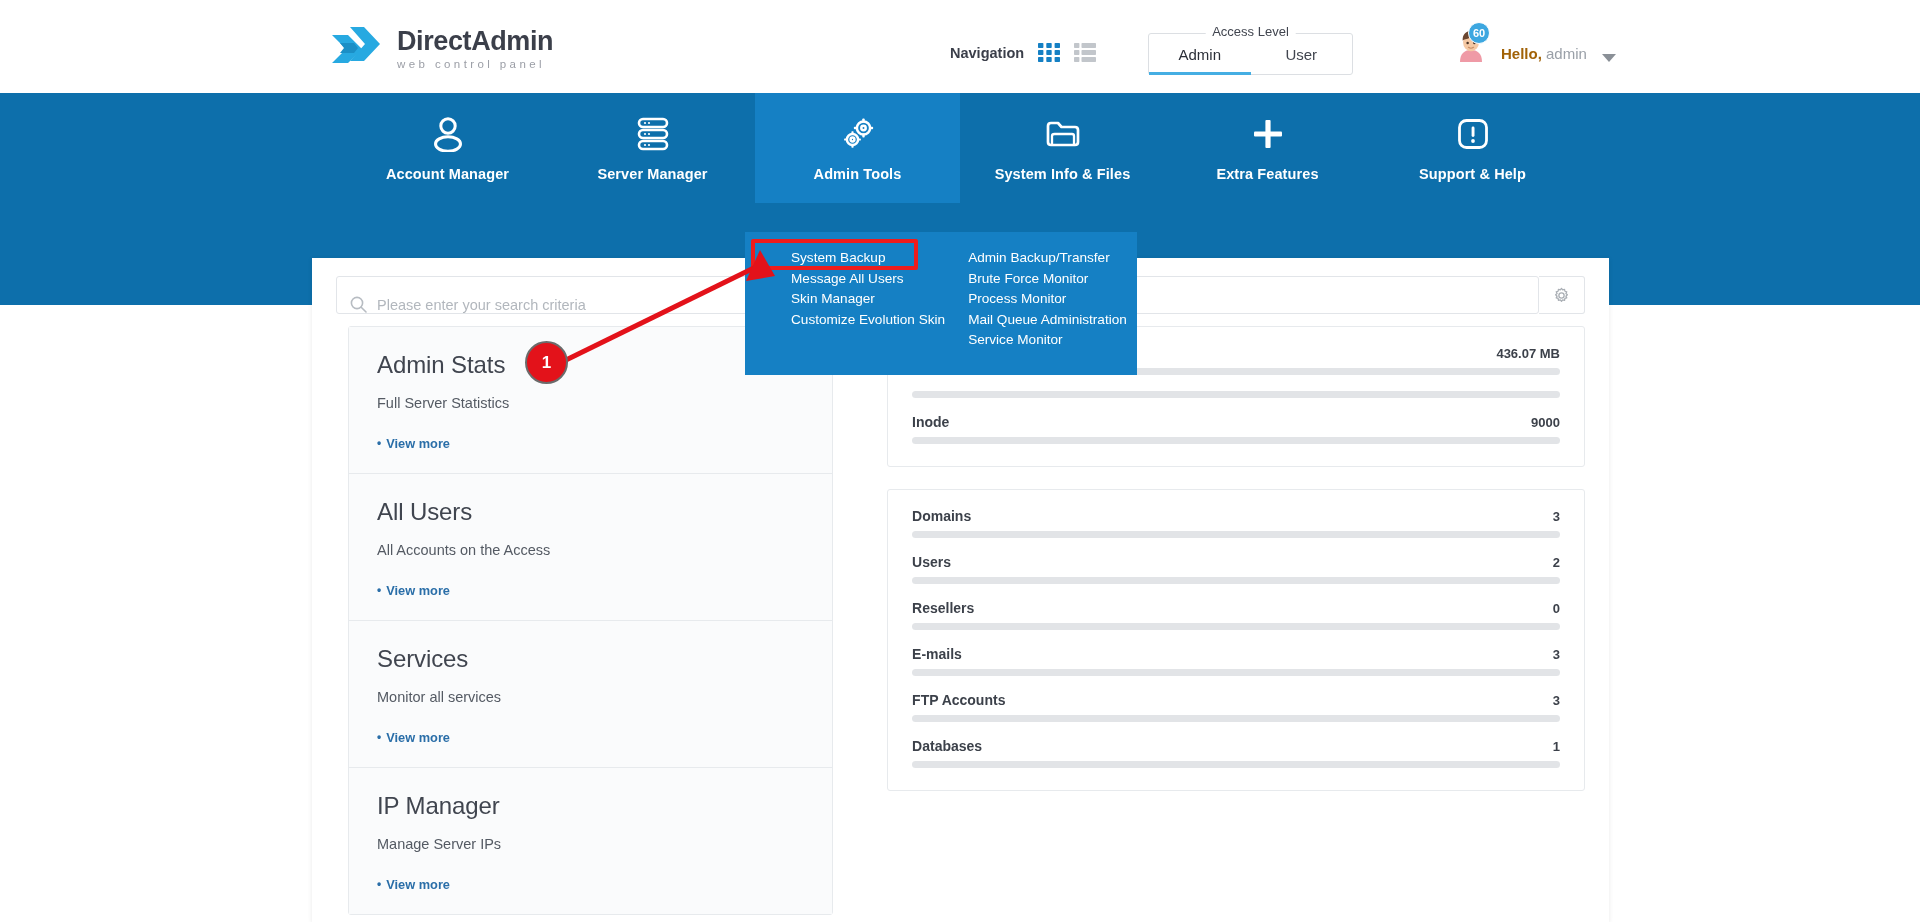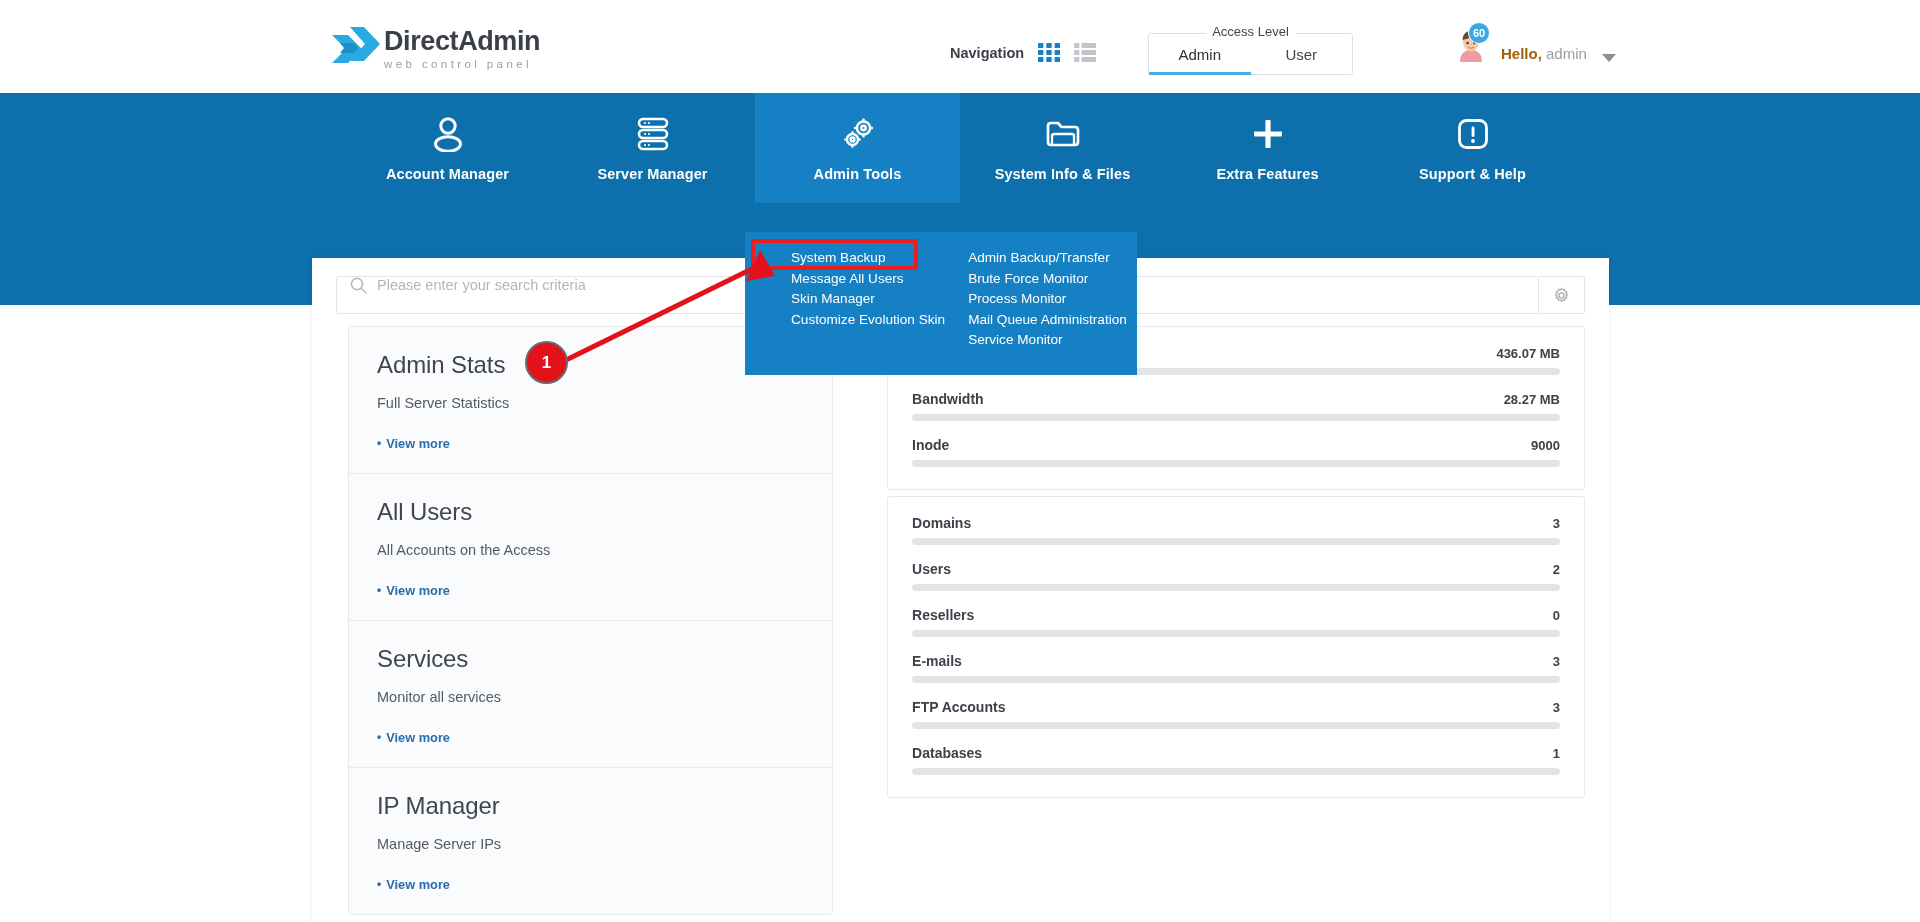--- a/index.html
+++ b/index.html
@@ -11,21 +11,21 @@
   }
   .page { position: relative; width: 1920px; height: 922px; background: #ffffff; }
 
   
   .topbar {
     position: absolute; top: 0; left: 0; width: 1920px; height: 103px;
     background: #ffffff; display: flex; align-items: center;
   }
   .logo-wrap {
     position: absolute; left: 330px; top: 25px;
-    display: flex; align-items: center; gap: 2px;
+    display: flex; align-items: center; gap: 15px;
   }
   .logo-mark { width: 52px; height: 48px; flex: none; }
   .logo-text { display: flex; flex-direction: column; line-height: 1; }
   .logo-title { font-size: 27px; font-weight: bold; color: #3b3f4a; letter-spacing: -0.4px; }
   .logo-title .lt-light { color: #3b3f4a; }
   .logo-sub {
     font-size: 11.5px; color: #9b9ea6; letter-spacing: 3.4px;
     margin-top: 4px; font-weight: normal;
   }
 
@@ -120,21 +120,21 @@
     box-shadow: 0 1px 5px rgba(0,0,0,0.09);
     z-index: 5;
   }
   .search-row {
     position: absolute; left: 24px; top: 18px;
     width: 1249px; height: 38px;
     display: flex; align-items: stretch; gap: 0;
   }
   .search-box {
     flex: 1; border: 1px solid #e2e5e9; border-radius: 3px;
-    display: flex; align-items: flex-start; gap: 10px; padding: 0 13px;
+    display: flex; align-items: flex-end; gap: 10px; padding: 0 13px;
     background: #fff;
   }
   .search-input {
     border: none; outline: none; flex: 1; font-size: 14.5px;
     color: #6f7680; font-family: "Liberation Sans", sans-serif;
     background: transparent;
   }
   .search-input::placeholder { color: #b2b7bd; }
   .search-gear {
     width: 46px; border: 1px solid #e2e5e9; border-left: none;
@@ -161,21 +161,21 @@
   }
   .widget-desc { font-size: 14.5px; color: #545a63; margin-bottom: 22px; }
   .view-more {
     font-size: 12.8px; color: #2a6ea8; font-weight: bold; cursor: pointer;
     display: inline-flex; align-items: center; gap: 5px;
   }
   .view-more .vm-dot { font-size: 12px; line-height: 1; }
 
   .panel {
     border: 1px solid #e7eaed; border-radius: 3px; background: #fff;
-    padding: 18px 24px 16px 24px; margin-bottom: 6px;
+    padding: 18px 24px 16px 24px; margin-bottom: 22px;
   }
   .stat-row { margin-bottom: 16px; }
   .stat-row:last-child { margin-bottom: 6px; }
   .stat-head {
     display: flex; justify-content: space-between; align-items: baseline;
     margin-bottom: 7px;
   }
   .stat-name { font-size: 14px; color: #3c414a; font-weight: bold; }
   .stat-val { font-size: 13px; color: #3c414a; font-weight: bold; }
   .stat-bar {
@@ -434,24 +434,20 @@
           <div class="stat-row">
             <div class="stat-head">
               <span class="stat-name">Disk Space</span>
               <span class="stat-val">436.07 MB</span>
             </div>
             <div class="stat-bar">
                 <i style="width:0%"></i>
               </div>
           </div>
           <div class="stat-row">
-            <div class="stat-head">
-              <span class="stat-name">Bandwidth</span>
-              <span class="stat-val">28.27 MB</span>
-            </div>
             <div class="stat-bar">
                 <i style="width:0%"></i>
               </div>
           </div>
           <div class="stat-row">
             <div class="stat-head">
               <span class="stat-name">Inode</span>
               <span class="stat-val">9000</span>
             </div>
             <div class="stat-bar">

